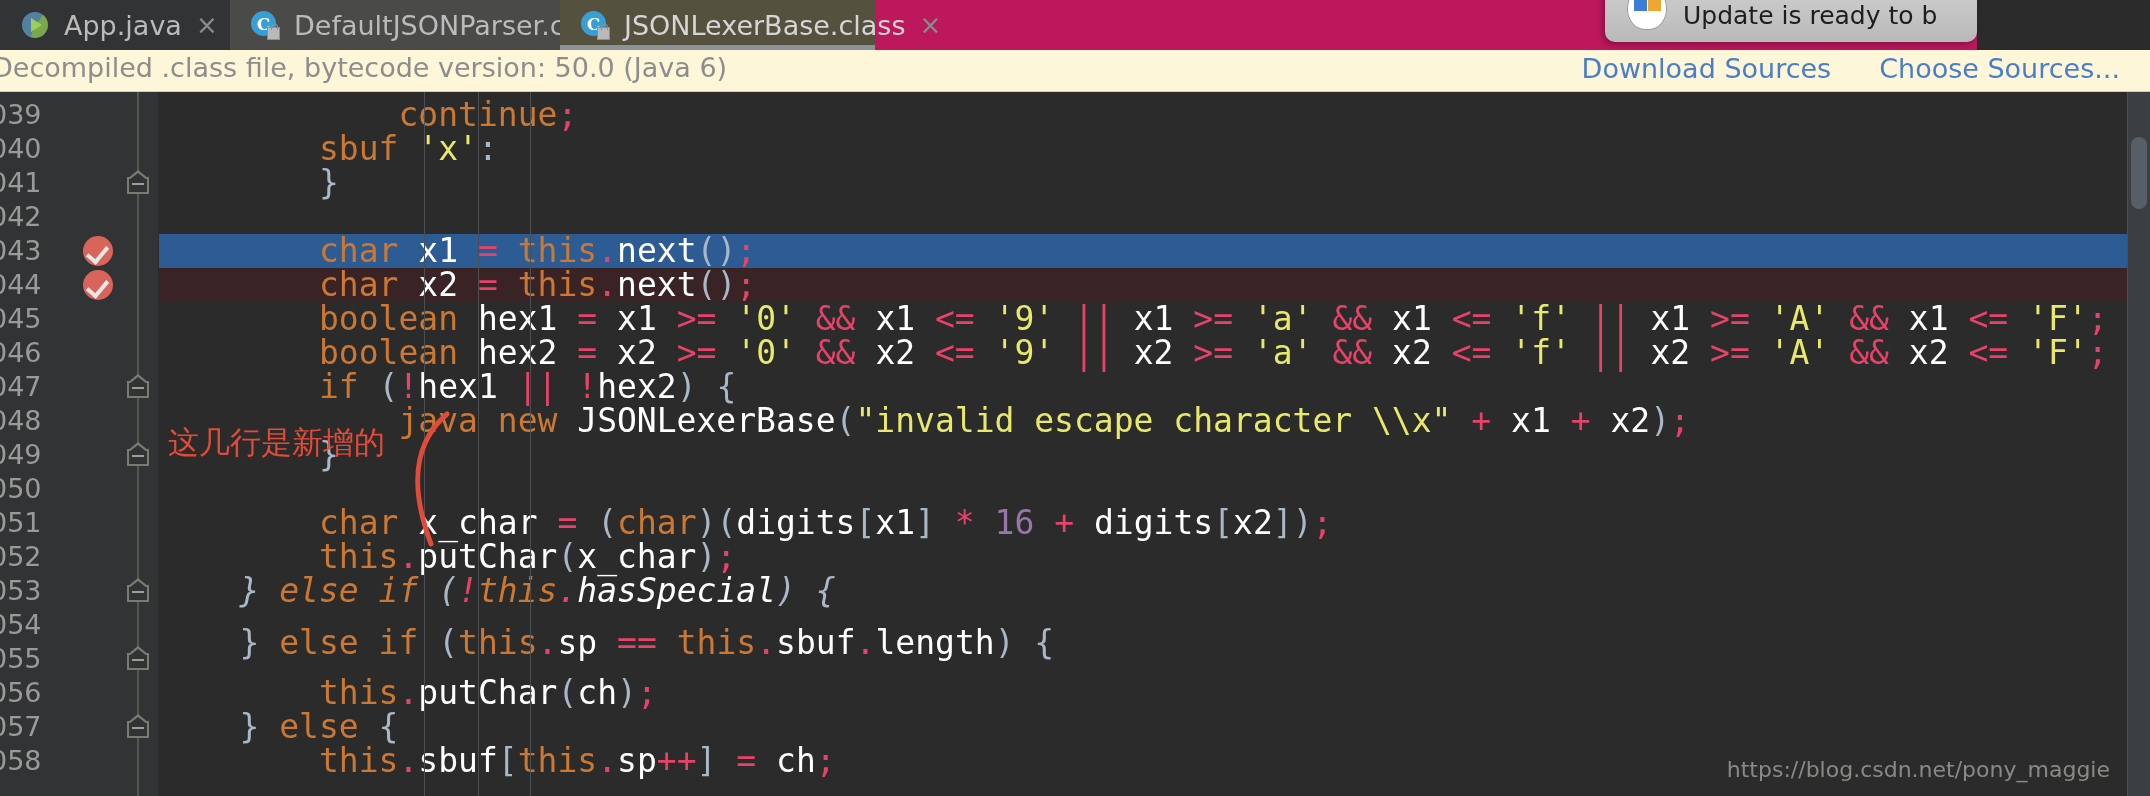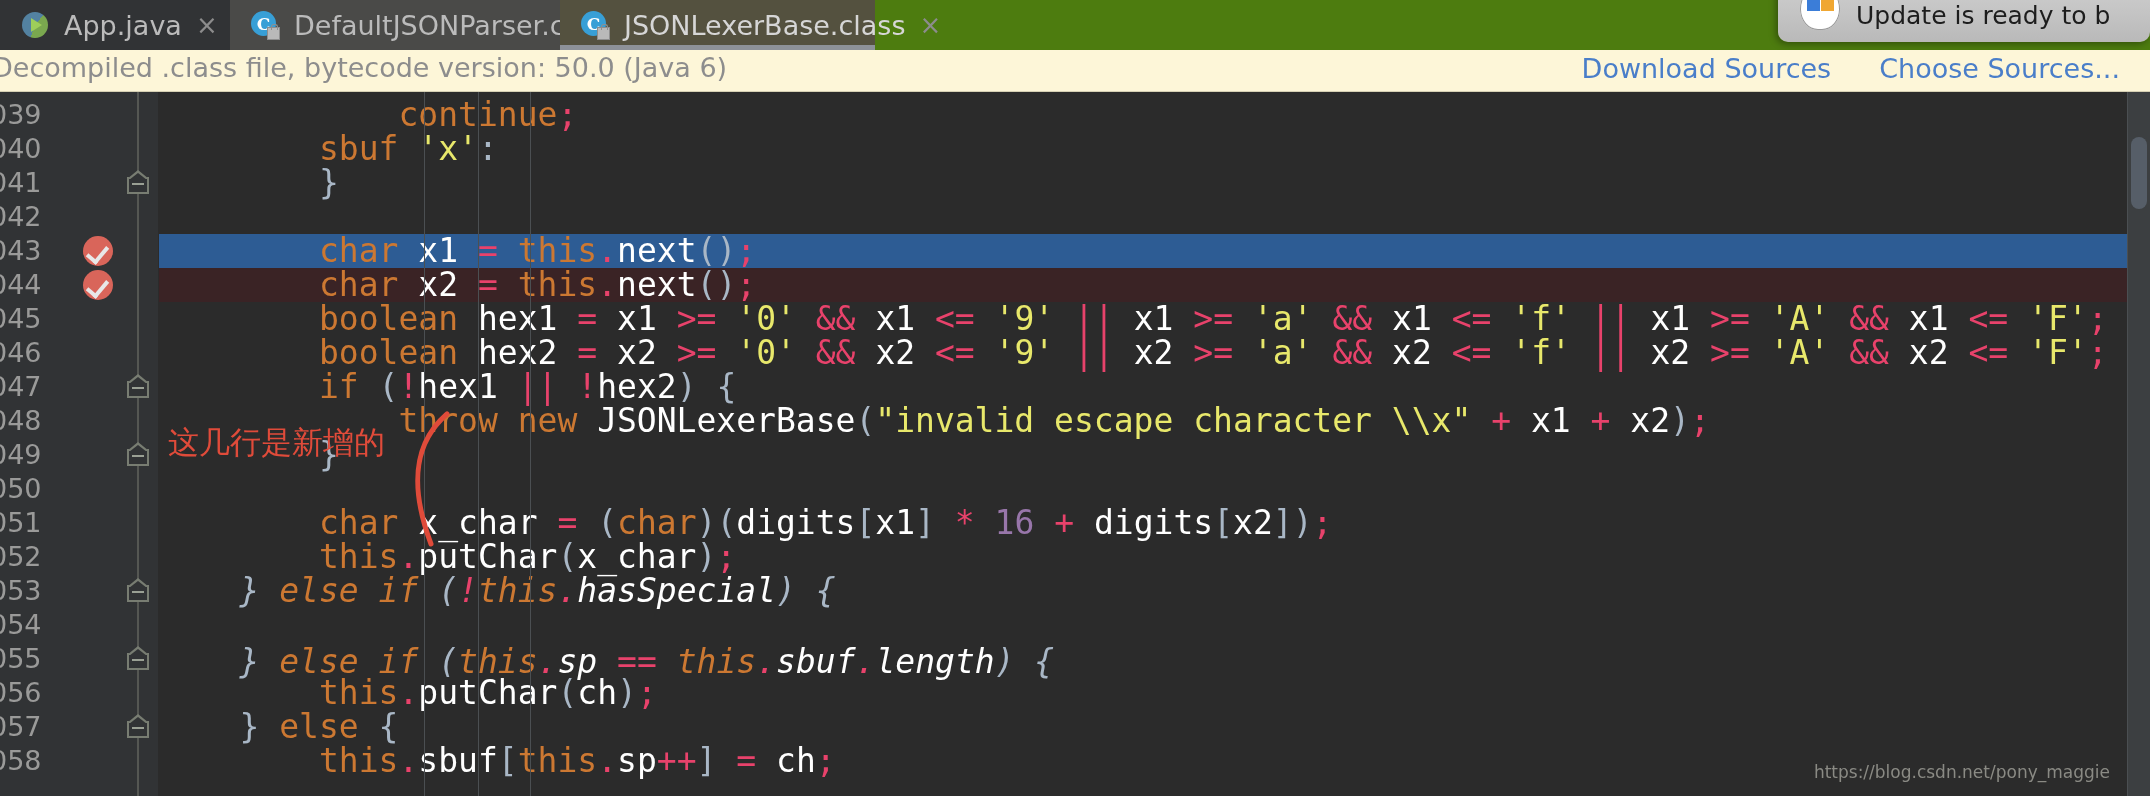--- a/index.html
+++ b/index.html
@@ -5,22 +5,22 @@
   * { box-sizing: border-box; margin: 0; padding: 0; }
   html, body {
     width: 2150px; height: 796px;
     overflow: hidden;
     background: #2b2b2b;
     font-family: "DejaVu Sans", "Liberation Sans", sans-serif;
   }
 
   
   #tabbar {
-    position: absolute; left: 0; top: 0; width: 2150px; height: 50px;
-    background: #4d7c0f;
+    position: absolute; left: 0; top: 0; width: 1977px; height: 50px;
+    background: #be185d;
     display: flex; align-items: stretch;
   }
   .tab {
     display: flex; align-items: center; gap: 14px;
     padding: 0 22px 0 20px;
     position: relative;
     font-size: 27px;
     color: #bbbbbb;
     white-space: nowrap;
   }
@@ -228,21 +228,21 @@
   }
   #scroll-thumb {
     position: absolute; right: 3px; top: 45px; width: 16px; height: 72px;
     background: rgba(90,100,112,.85); border-radius: 8px;
   }
   #scroll-sep { position: absolute; right: 22px; top: 0; width: 1px; height: 704px; background:#4b4f52; }
 
   
   #watermark {
     position: absolute; right: 40px; bottom: 14px;
-    color: #8a8a84; font-size: 17px;
+    color: #8a8a84; font-size: 22px;
     font-family: "DejaVu Sans", sans-serif;
     white-space: nowrap;
   }
 </style>
 </head>
 <body>
 
 <div id="tabbar">
 
   <div class="tab t-app">
@@ -320,21 +320,21 @@
       <div class="row" style="top: 244px;">
         <div class="bgfull"></div>
         <div class="rowtext">        <span class="kw">boolean</span> <span class="id">hex2</span> <span class="op">=</span> <span class="id">x2</span> <span class="op">&gt;=</span> <span class="str">'0'</span> <span class="op">&amp;&amp;</span> <span class="id">x2</span> <span class="op">&lt;=</span> <span class="str">'9'</span> <span class="op">||</span> <span class="id">x2</span> <span class="op">&gt;=</span> <span class="str">'a'</span> <span class="op">&amp;&amp;</span> <span class="id">x2</span> <span class="op">&lt;=</span> <span class="str">'f'</span> <span class="op">||</span> <span class="id">x2</span> <span class="op">&gt;=</span> <span class="str">'A'</span> <span class="op">&amp;&amp;</span> <span class="id">x2</span> <span class="op">&lt;=</span> <span class="str">'F'</span><span class="sc">;</span></div>
       </div>
       <div class="row" style="top: 278px;">
         <div class="bgfull"></div>
         <div class="rowtext">        <span class="kw">if</span> (<span class="op">!</span><span class="id">hex1</span> <span class="op">||</span> <span class="op">!</span><span class="id">hex2</span>) {</div>
       </div>
       <div class="row" style="top: 312px;">
         <div class="bgfull"></div>
-        <div class="rowtext">            <span class="kw">throw</span> <span class="kw">new</span> <span class="id">JSONLexerBase</span>(<span class="str">"invalid escape character \\x"</span> <span class="op">+</span> <span class="id">x1</span> <span class="op">+</span> <span class="id">x2</span>)<span class="sc">;</span></div>
+        <div class="rowtext">            <span class="kw">java</span> <span class="kw">new</span> <span class="id">JSONLexerBase</span>(<span class="str">"invalid escape character \\x"</span> <span class="op">+</span> <span class="id">x1</span> <span class="op">+</span> <span class="id">x2</span>)<span class="sc">;</span></div>
       </div>
       <div class="row" style="top: 346px;">
         <div class="bgfull"></div>
         <div class="rowtext">        }</div>
       </div>
       <div class="row" style="top: 380px;">
         <div class="bgfull"></div>
         <div class="rowtext"></div>
       </div>
       <div class="row" style="top: 414px;">
@@ -342,21 +342,21 @@
         <div class="rowtext">        <span class="kw">char</span> <span class="id">x_char</span> <span class="op">=</span> (<span class="kw">char</span>)(<span class="id">digits</span>[<span class="id">x1</span>] <span class="op">*</span> <span class="num">16</span> <span class="op">+</span> <span class="id">digits</span>[<span class="id">x2</span>])<span class="sc">;</span></div>
       </div>
       <div class="row" style="top: 448px;">
         <div class="bgfull"></div>
         <div class="rowtext">        <span class="kw">this</span><span class="sc">.</span><span class="id">putChar</span>(<span class="id">x_char</span>)<span class="sc">;</span></div>
       </div>
       <div class="row" style="top: 482px; font-style: italic;">
         <div class="bgfull"></div>
         <div class="rowtext">    } <span class="kw">else</span> <span class="kw">if</span> (<span class="op">!</span><span class="kw">this</span><span class="sc">.</span><span class="id">hasSpecial</span>) {</div>
       </div>
-      <div class="row" style="top: 553px; font-style: italic;">
+      <div class="row" style="top: 534px;">
         <div class="bgfull"></div>
         <div class="rowtext">    } <span class="kw">else</span> <span class="kw">if</span> (<span class="kw">this</span><span class="sc">.</span><span class="id">sp</span> <span class="op">==</span> <span class="kw">this</span><span class="sc">.</span><span class="id">sbuf</span><span class="sc">.</span><span class="id">length</span>) {</div>
       </div>
       <div class="row" style="top: 584px;">
         <div class="bgfull"></div>
         <div class="rowtext">        <span class="kw">this</span><span class="sc">.</span><span class="id">putChar</span>(<span class="id">ch</span>)<span class="sc">;</span></div>
       </div>
       <div class="row" style="top: 618px; text-align: right;">
         <div class="bgfull"></div>
         <div class="rowtext">    } <span class="kw">else</span> {</div>

